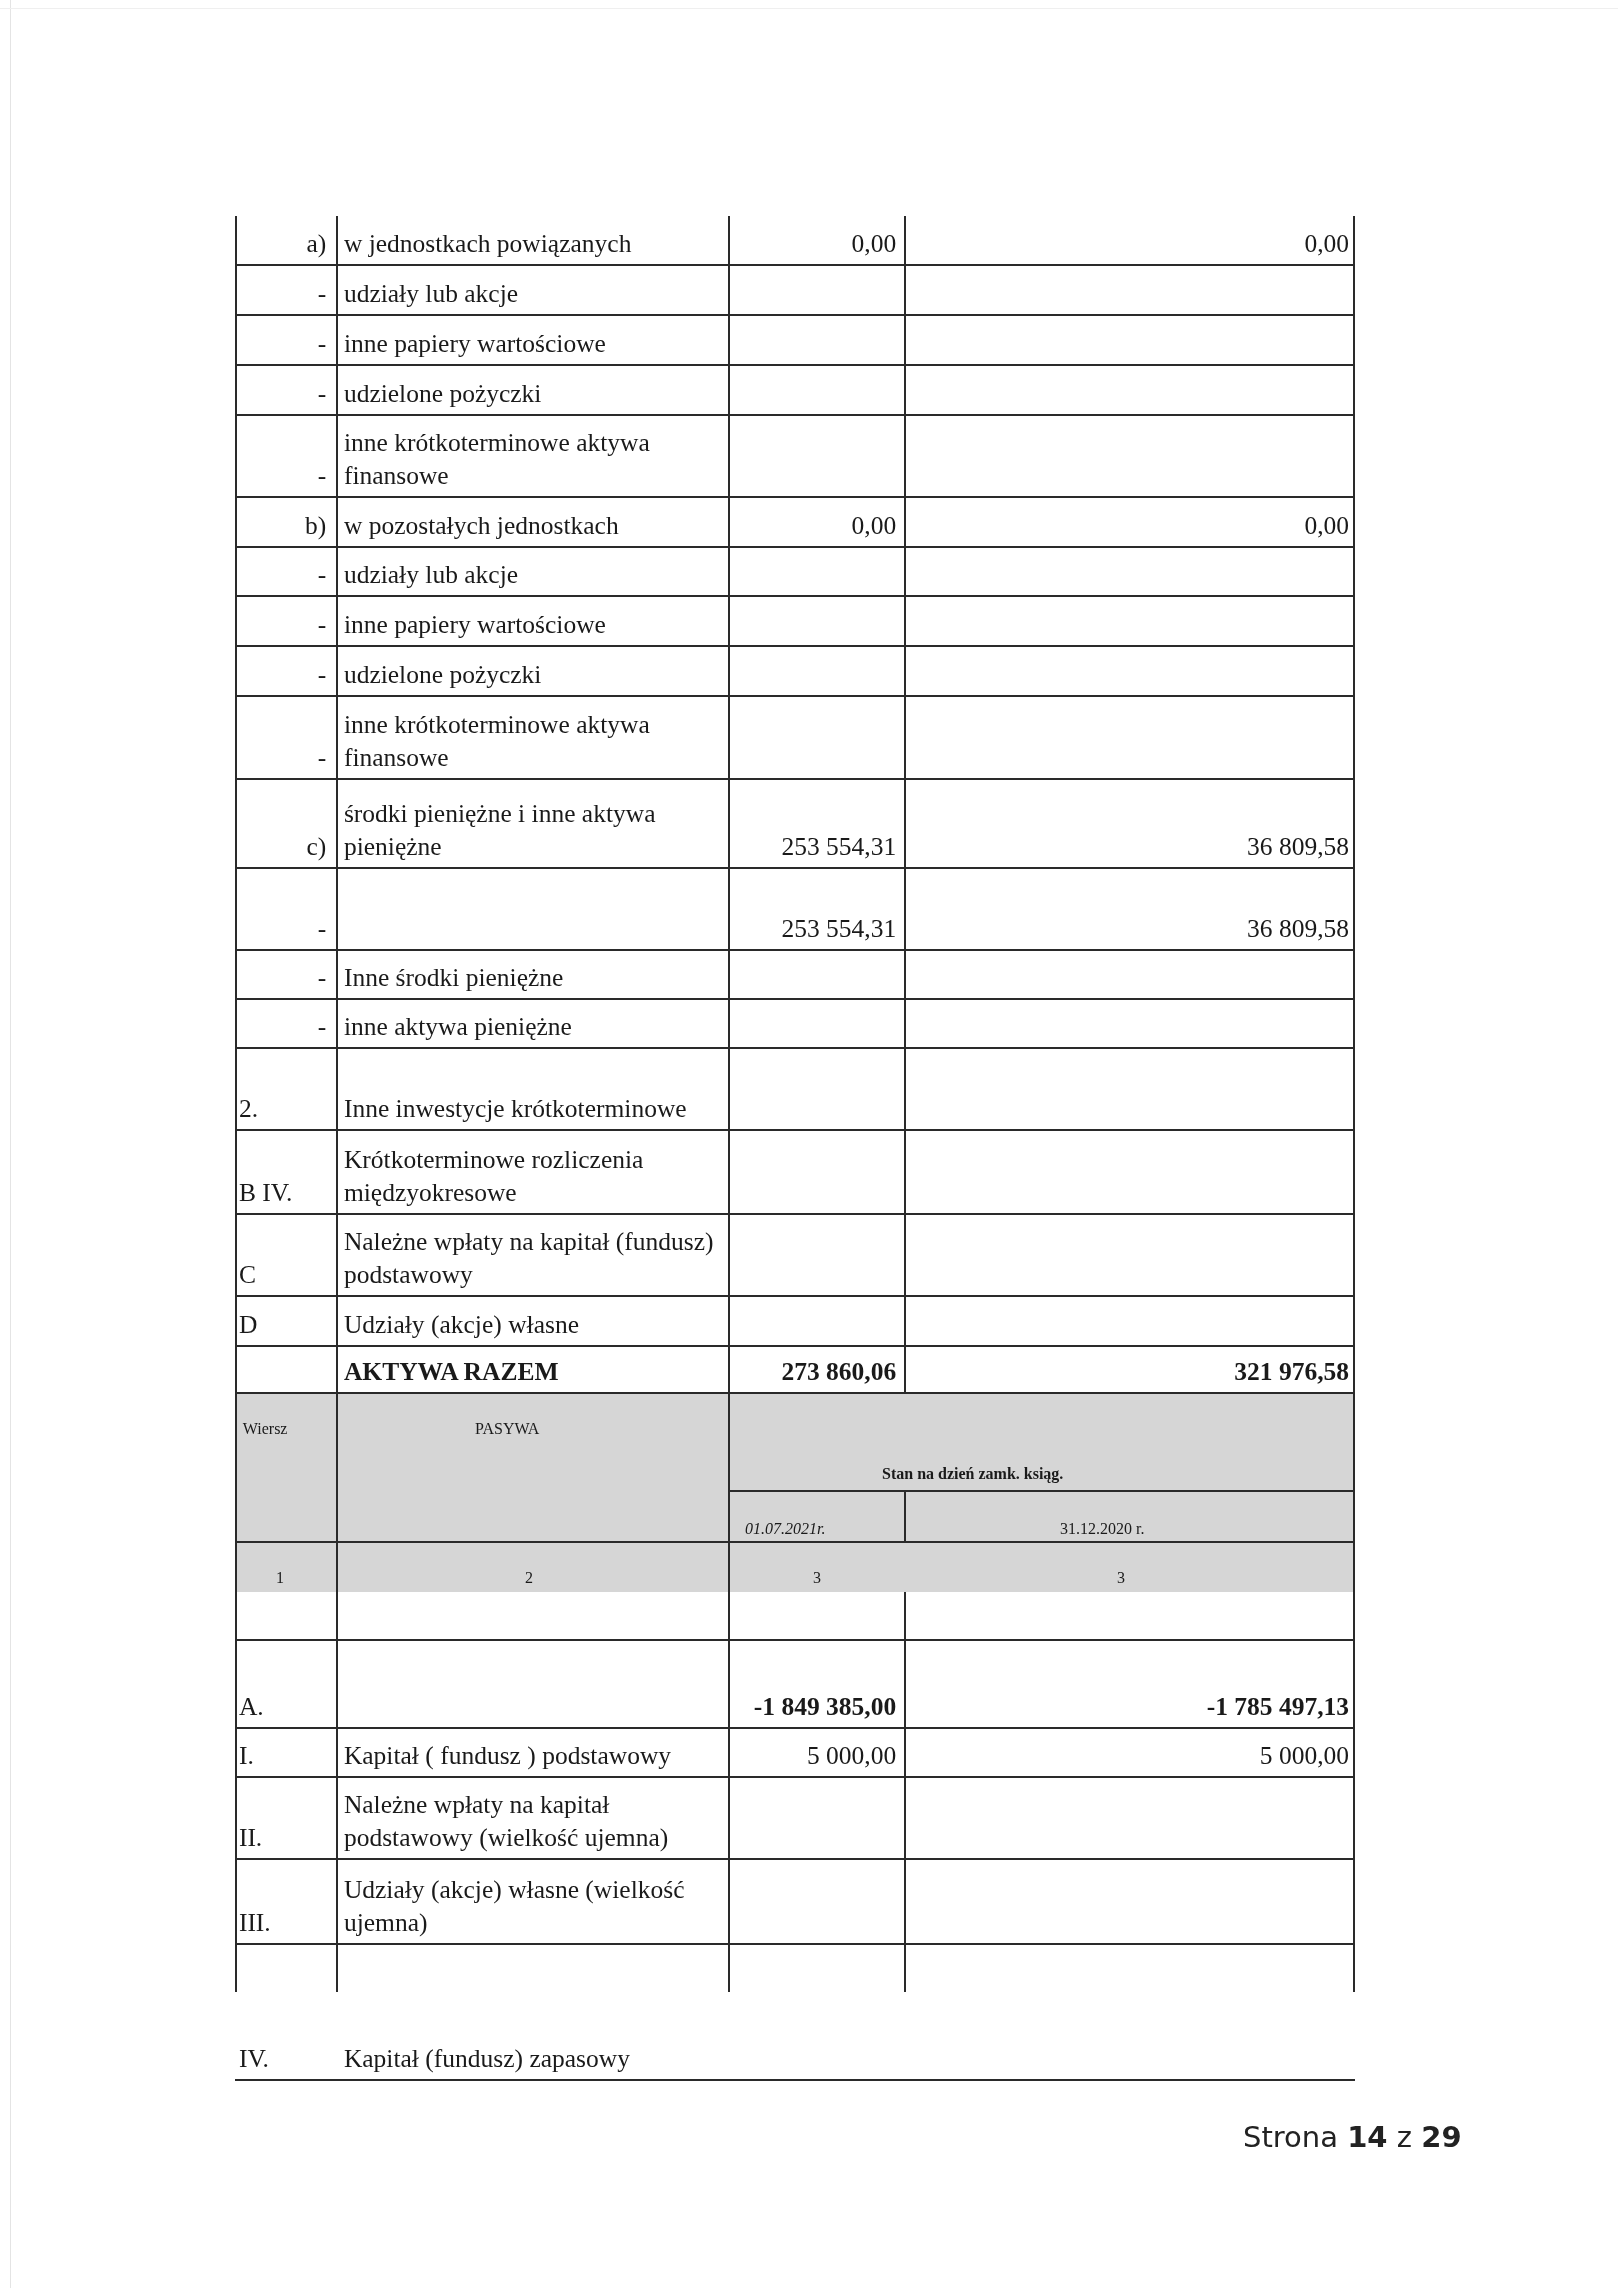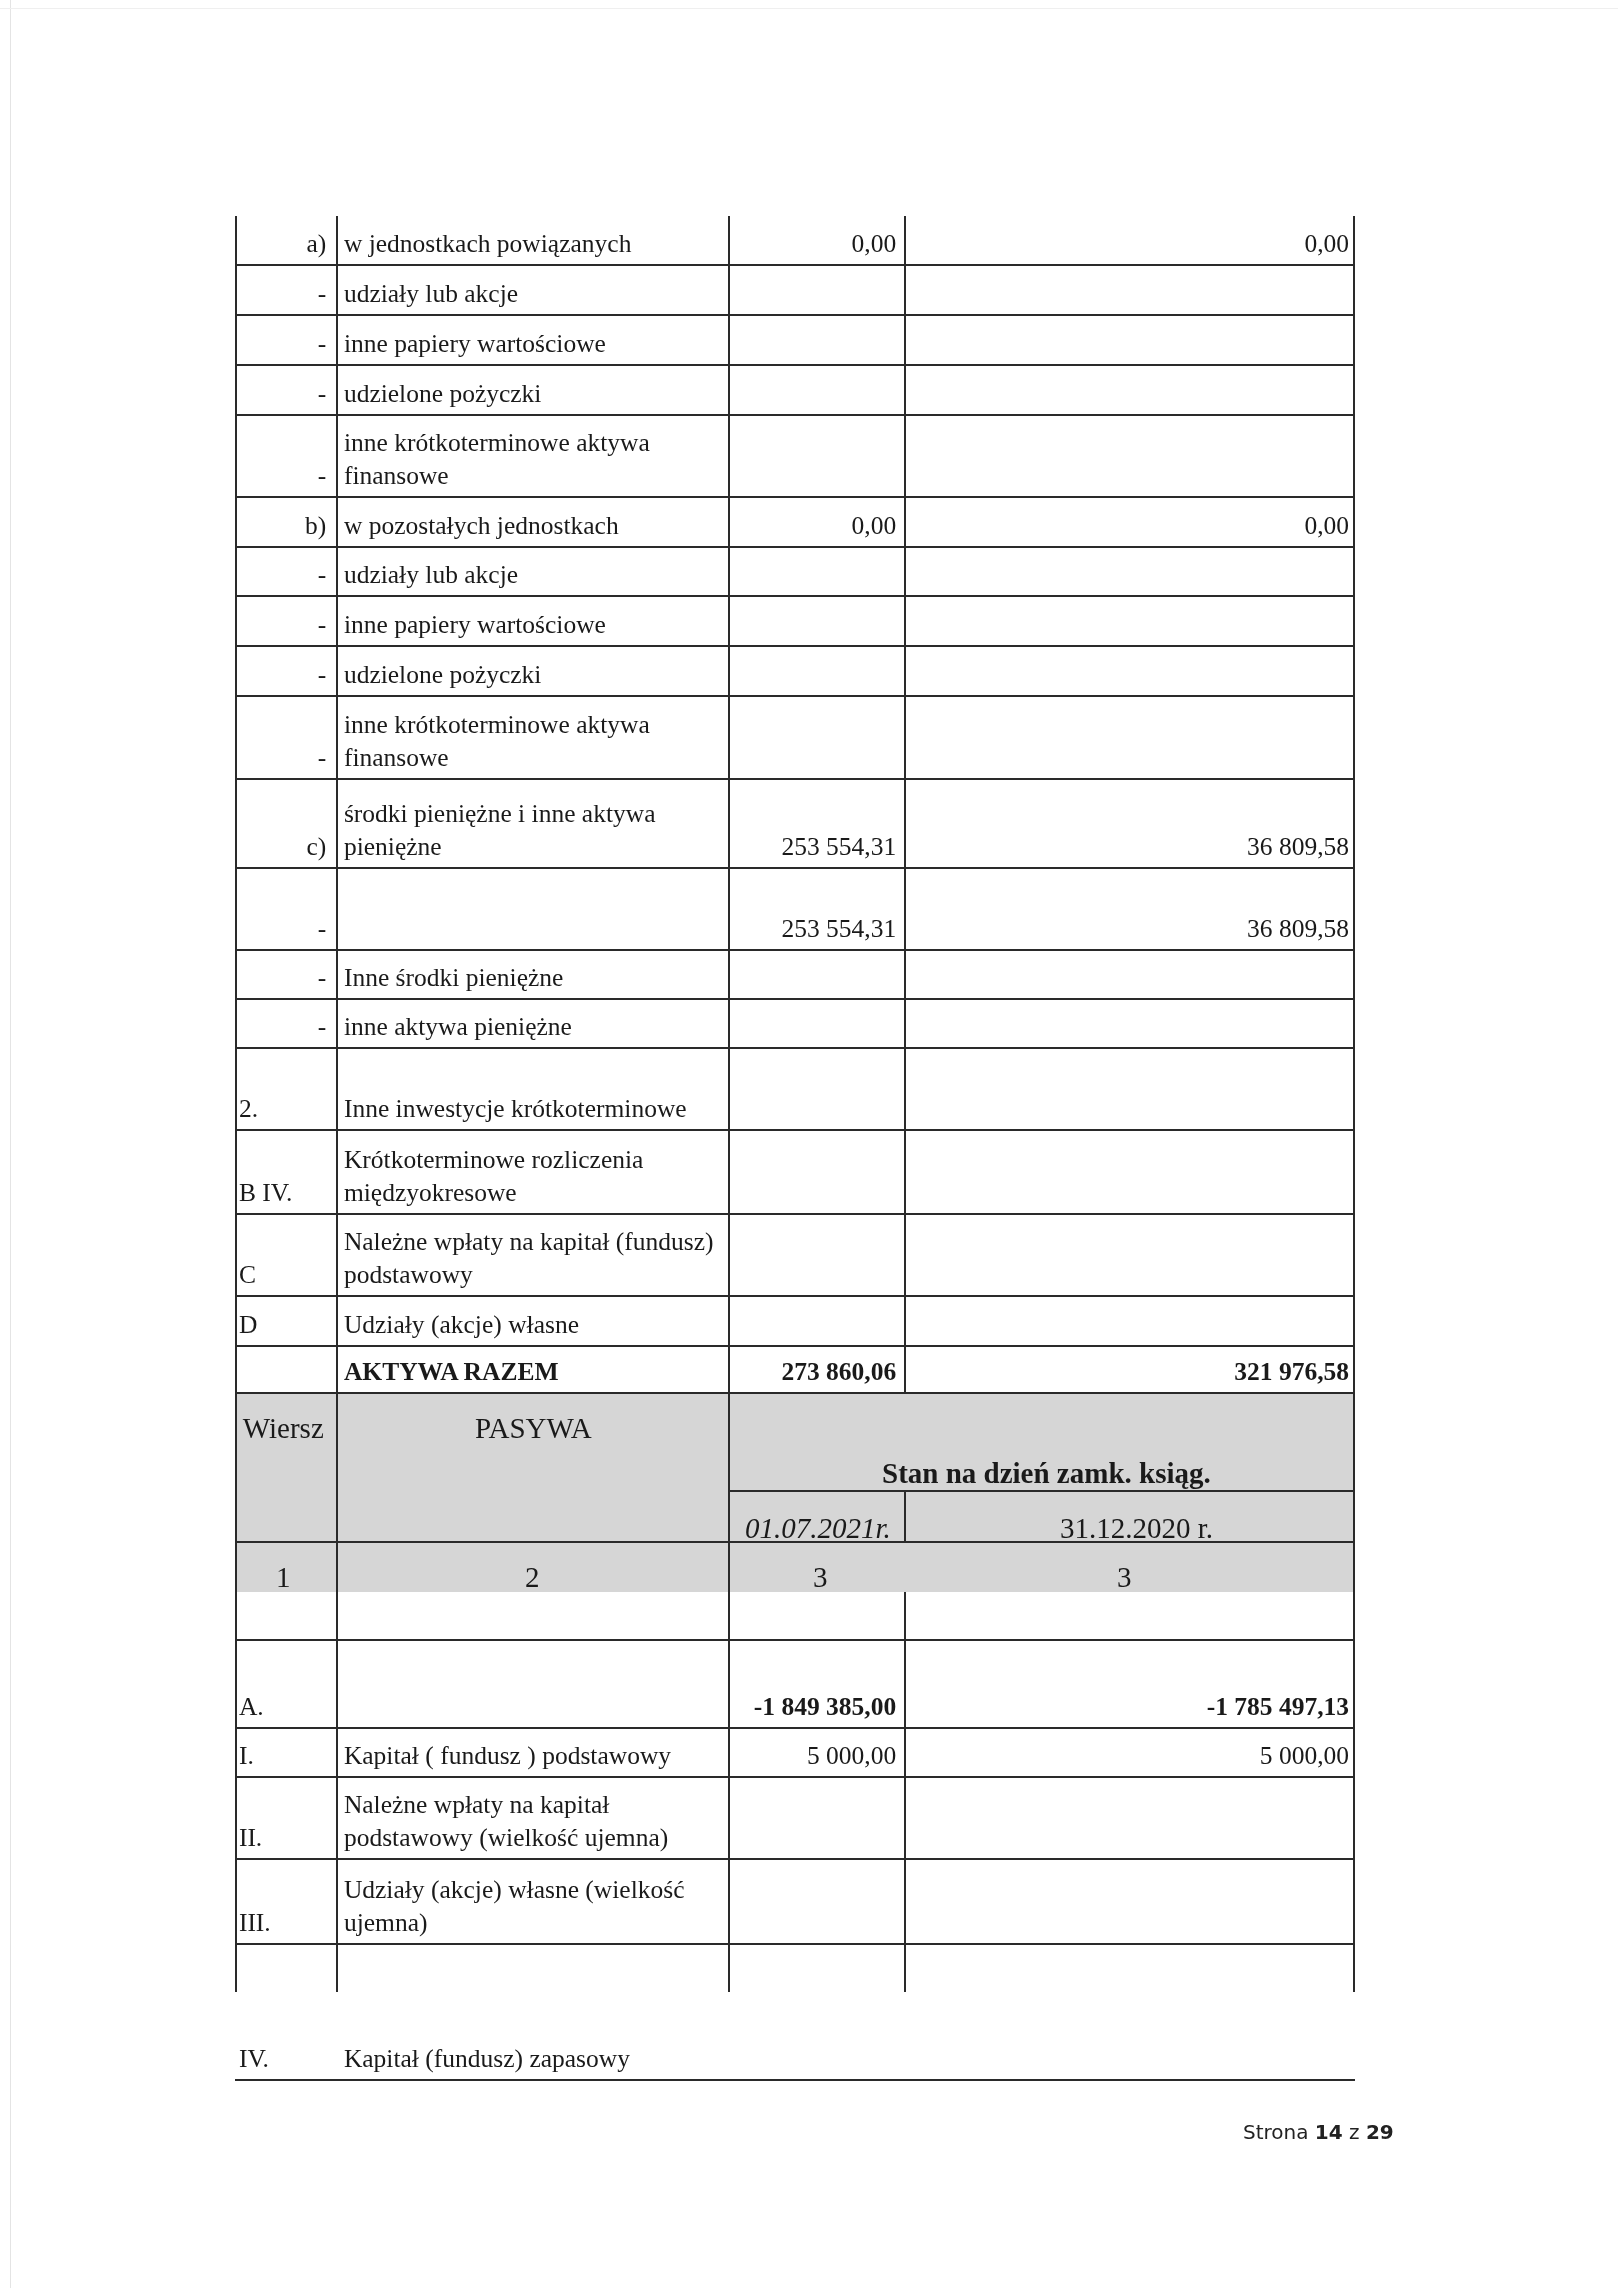--- a/index.html
+++ b/index.html
@@ -16,22 +16,22 @@
   .vline { position: absolute; top: 0; width: 2px; background: #2a2a2a; }
   .row { position: absolute; left: 0; width: 1120px; border-bottom: 2px solid #2a2a2a; box-sizing: border-box; }
   .cell { position: absolute; top: 0; bottom: 0; box-sizing: border-box; display: flex; align-items: flex-end; font-size: 25.5px; line-height: 33px; padding-bottom: 3.9px; }
   .c0 { left: 0; width: 101px; justify-content: flex-end; padding-right: 9.8px; }
   .c0.left { justify-content: flex-start; padding-left: 3.9px; padding-right: 0; }
   .c1 { left: 103px; width: 390px; padding-left: 5.9px; }
   .c2 { left: 495px; width: 174px; justify-content: flex-end; padding-right: 7.8px; text-align: right; }
   .c3 { left: 671px; width: 449px; justify-content: flex-end; padding-right: 5.9px; }
   .bold { font-weight: bold; }
   .shade { background: #d6d6d6; }
-  .hdr-text { position: absolute; font-size: 29px; line-height: 29px; }
-  .footer { position: absolute; left: 1243px; top: 2120px; font-family: "DejaVu Sans", sans-serif; font-size: 20px; color: #222; }
+  .hdr-text { position: absolute; font-size: 16px; line-height: 29px; }
+  .footer { position: absolute; left: 1243px; top: 2120px; font-family: "DejaVu Sans", sans-serif; font-size: 29px; color: #222; }
   .footer b { font-weight: bold; }
 </style>
 </head>
 <body>
 
 <div class="page-edge"></div>
 <div class="page-top"></div>
 
 <div class="tbl" id="tbl">
 

